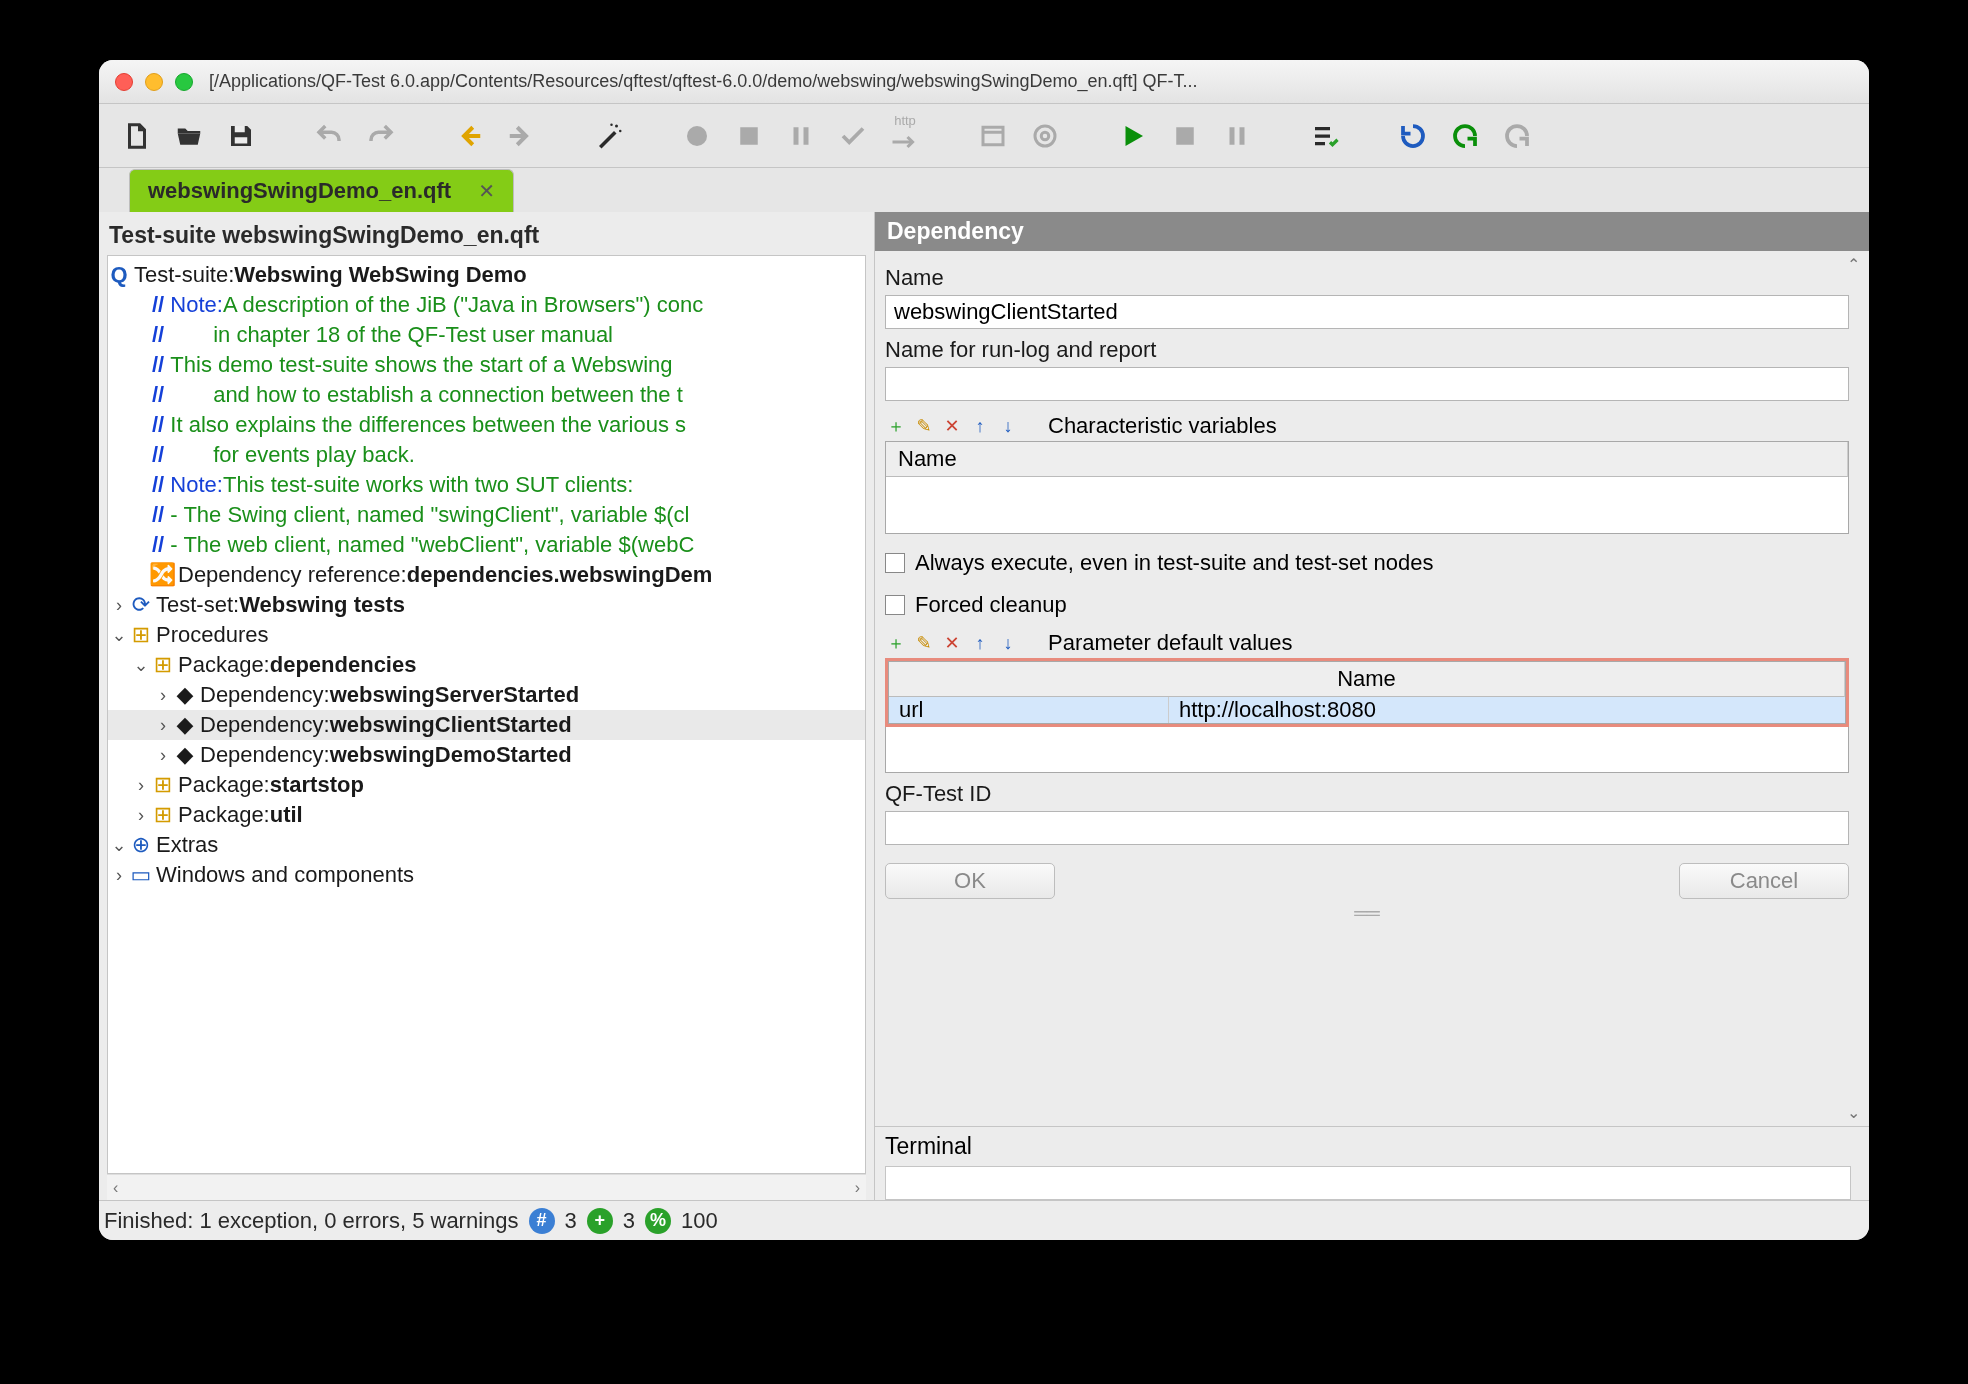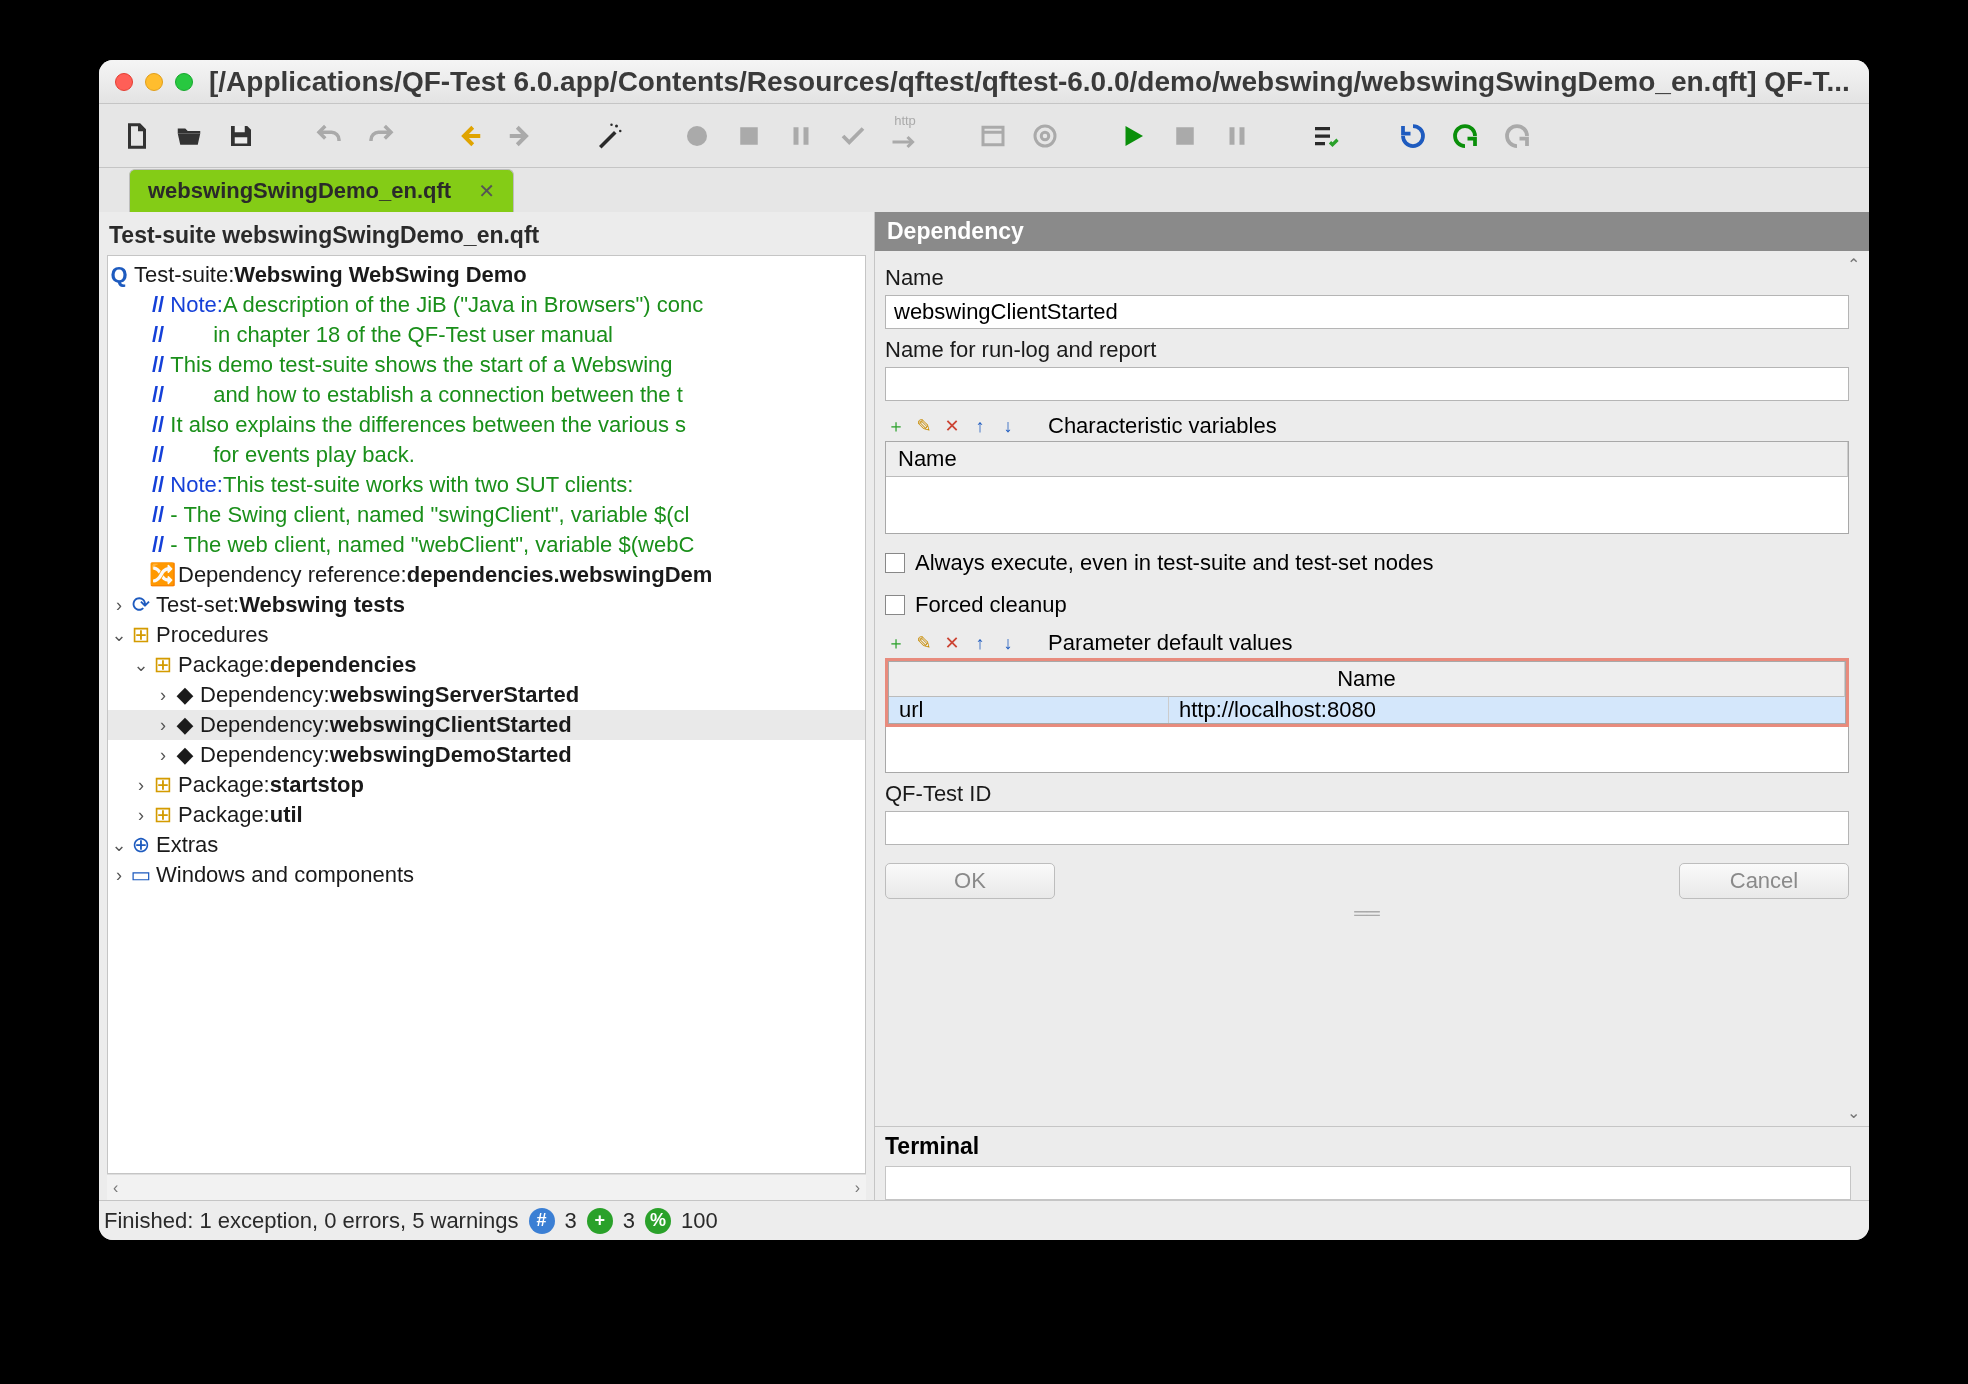--- a/index.html
+++ b/index.html
@@ -4,21 +4,21 @@
 <style>
 *{box-sizing:border-box;margin:0;padding:0;font-family:"Helvetica Neue",Arial,sans-serif}
 body{background:#000;width:1968px;height:1384px;display:flex;align-items:flex-start;justify-content:center;padding-top:60px}
 .window{width:1770px;height:1180px;background:#ececec;border-radius:14px;box-shadow:0 30px 80px rgba(0,0,0,.6);overflow:hidden;display:flex;flex-direction:column;position:relative}
 .titlebar{height:44px;display:flex;align-items:center;padding:0 16px;background:linear-gradient(#f5f5f5,#e3e3e3);border-bottom:1px solid #c5c5c5}
 .traffic{display:flex;gap:12px;margin-right:16px}
 .dot{width:18px;height:18px;border-radius:50%}
 .dot.red{background:#ff5f57;border:1px solid #e33e32}
 .dot.yellow{background:#ffbd2e;border:1px solid #e09e1a}
 .dot.green{background:#28c840;border:1px solid #17a82e}
-.title-text{font-weight:700;font-size:28px;color:#3a3a3a;white-space:nowrap;overflow:hidden;text-overflow:ellipsis;flex:1}
+.title-text{font-weight:400;font-size:18px;color:#3a3a3a;white-space:nowrap;overflow:hidden;text-overflow:ellipsis;flex:1}
 .toolbar{height:64px;display:flex;align-items:center;gap:8px;padding:0 16px;background:#e6e6e6;border-bottom:1px solid #c5c5c5}
 .tbtn{width:44px;height:44px;display:flex;align-items:center;justify-content:center;color:#333;font-size:30px}
 .tbtn.dim{color:#aaa}
 .tbtn.green{color:#0a8f0a}
 .tbtn.blue{color:#1e5bbf}
 .spacer{width:28px}
 .tabbar{height:44px;display:flex;align-items:flex-end;padding-left:30px;background:#e6e6e6}
 .tab{background:#84cc16;border:1px solid #bdbdbd;border-bottom:none;border-radius:6px 6px 0 0;padding:8px 18px;font-size:22px;font-weight:700;color:#2a2a2a;display:flex;align-items:center;gap:27px}
 .tab .close{font-size:20px;color:#555;font-weight:400}
 .content{flex:1;display:flex;background:#ececec;overflow:hidden}
@@ -54,21 +54,21 @@
 .param-box{border:3px solid #e88b7d;padding:0;margin-top:2px;position:relative}
 .param-table{width:100%;border:1px solid #a8a8a8;background:#fff}
 .param-table .trow.head .th{text-align:center}
 .param-table .trow.data{background:#d4e7fb}
 .param-table .trow.data .td{font-size:22px;padding:0 10px}
 .param-table .td:first-child{width:280px;border-right:1px solid #ccc}
 .param-table .td:last-child{flex:1}
 .param-blank{height:46px;background:#fff;border:1px solid #a8a8a8;border-top:none}
 .btns{display:flex;justify-content:space-between;margin-top:18px}
 .btn{width:170px;height:36px;border:1px solid #bdbdbd;background:linear-gradient(#fafafa,#e9e9e9);color:#8a8a8a;font-size:22px;border-radius:5px}
-.term-hdr{font-size:23px;font-weight:700;padding:6px 10px;border-top:1px solid #c5c5c5}
+.term-hdr{font-size:23px;font-weight:400;padding:6px 10px;border-top:1px solid #c5c5c5}
 .term-box{height:34px;background:#fff;border:1px solid #c5c5c5;margin:0 18px 0 10px}
 .vscroll{position:absolute;right:2px;top:0;bottom:0;width:20px;display:flex;flex-direction:column;justify-content:space-between;color:#777;font-size:16px;padding:4px 0}
 .statusbar{height:40px;border-top:1px solid #c5c5c5;background:#ededed;display:flex;align-items:center;justify-content:flex-start;padding:0 5px;gap:10px;font-size:22px;color:#2a2a2a}
 .badge{width:26px;height:26px;border-radius:50%;display:inline-flex;align-items:center;justify-content:center;color:#fff;font-weight:700;font-size:18px}
 .badge.hash{background:#3b7fd4}
 .badge.plus{background:#2aa12a}
 .badge.pct{background:#2aa12a}
 .mtb{width:22px;height:22px;display:inline-flex;align-items:center;justify-content:center;font-size:18px}
 .mtb.add{color:#2aa12a}
 .mtb.edit{color:#c88b00}

